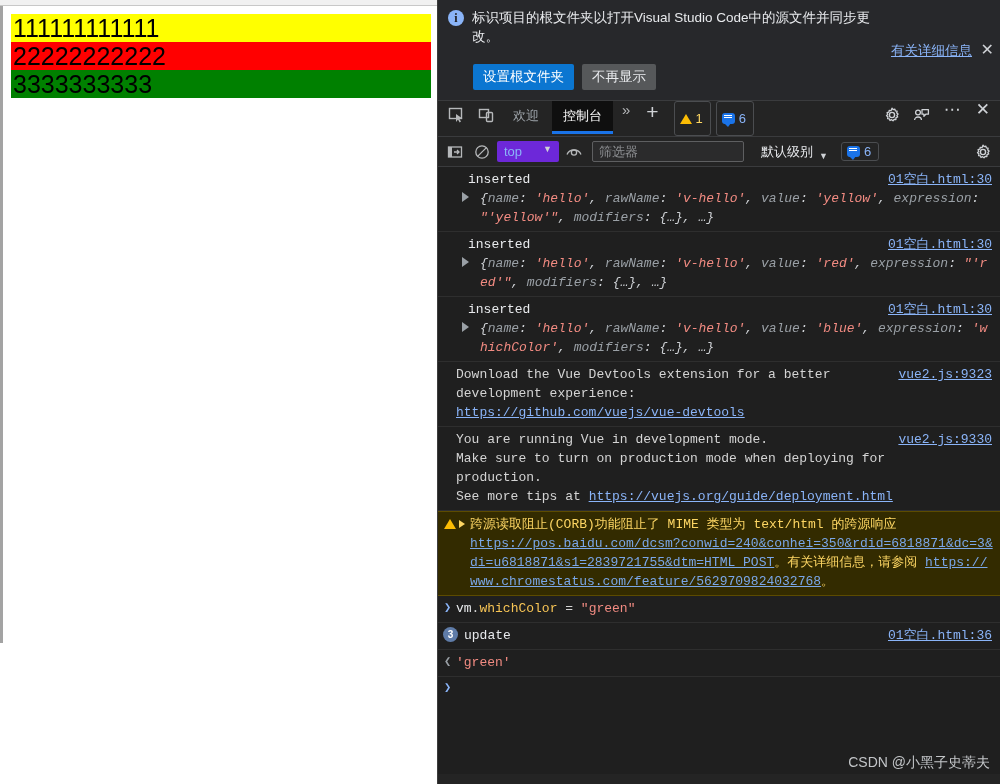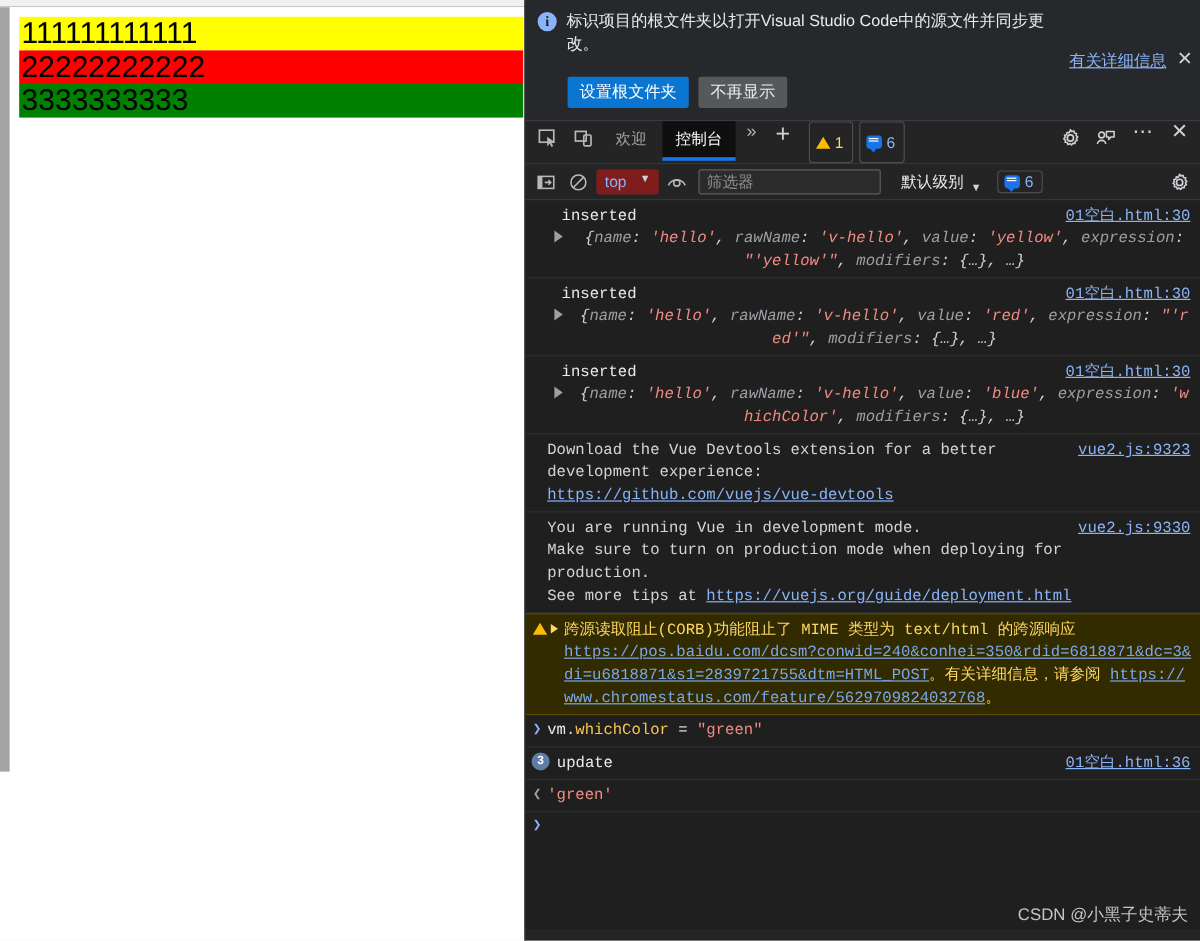--- a/index.html
+++ b/index.html
@@ -17,21 +17,21 @@
     position: absolute; left: 0; top: 0; width: 437px; height: 784px;
     background: #ffffff; box-sizing: border-box;
   }
   .page-topstrip {
     position: absolute; left: 0; top: 0; width: 437px; height: 5px;
     background: #f1f1f1; border-bottom: 1px solid #c8c8c8;
   }
   .page-viewport {
     position: absolute; left: 0; top: 6px; width: 437px; height: 637px;
     background: #ffffff;
-    border-left: 8px solid #a3a3a3;
+    border-left: 3px solid #a3a3a3;
     box-sizing: border-box;
   }
   .bars { position: absolute; left: 8px; top: 8px; width: 420px; }
   .bar {
     font-family: "Liberation Sans", sans-serif;
     font-size: 25px;
     line-height: 28px;
     color: #000000;
     height: 28px;
     padding-left: 2px;
@@ -166,22 +166,22 @@
     height: 30px; background: #242424;
     border-bottom: 1px solid #3a3b3d;
     padding: 0 5px; box-sizing: border-box; gap: 3px;
   }
   .fb-icon {
     width: 24px; height: 24px;
     display: flex; align-items: center; justify-content: center;
     cursor: pointer; color: #b6b8ba;
   }
   .ctx-select {
-    display: flex; align-items: flex-start; gap: 11px;
-    background: #7f1d1d; border-radius: 2px;
+    display: flex; align-items: flex-start; gap: 21px;
+    background: #6d28d9; border-radius: 2px;
     padding: 3px 7px; font-size: 13px; color: #8ab4f8; cursor: pointer;
   }
   .ctx-select .car { color: #cfd2d6; font-size: 9px; }
   .filter-input {
     flex: 0 0 auto; width: 152px; height: 21px;
     background: #2b2b2c; border: 1px solid #5e5f61; border-radius: 2px;
     color: #9aa0a6; font-size: 13px; padding: 0 6px;
     font-family: "Liberation Sans", sans-serif;
     margin-left: 3px;
     box-sizing: border-box;
@@ -218,21 +218,21 @@
     color: #e8eaed;
   }
   .msg .src {
     position: absolute; right: 8px; top: 3px;
     color: #8ab4f8; text-decoration: underline; cursor: pointer;
     font-family: "Liberation Mono", monospace; font-size: 13px;
   }
   .msg .label { color: #e8eaed; padding-left: 12px; }
   .msg .obj {
     color: #cfd2d6; font-style: italic;
-    padding-left: 24px; word-break: break-all; text-align: center;
+    padding-left: 24px; word-break: break-all;
   }
   .tri-exp {
     position: absolute; left: 24px; top: 25px;
     width: 0; height: 0;
     border-top: 5px solid transparent; border-bottom: 5px solid transparent;
     border-left: 7px solid #9aa0a6; cursor: pointer;
   }
   .k-key { color: #9aa0a6; font-style: italic; }
   .k-str { color: #f28b82; font-style: italic; }
   .k-plain { color: #cfd2d6; font-style: italic; }

